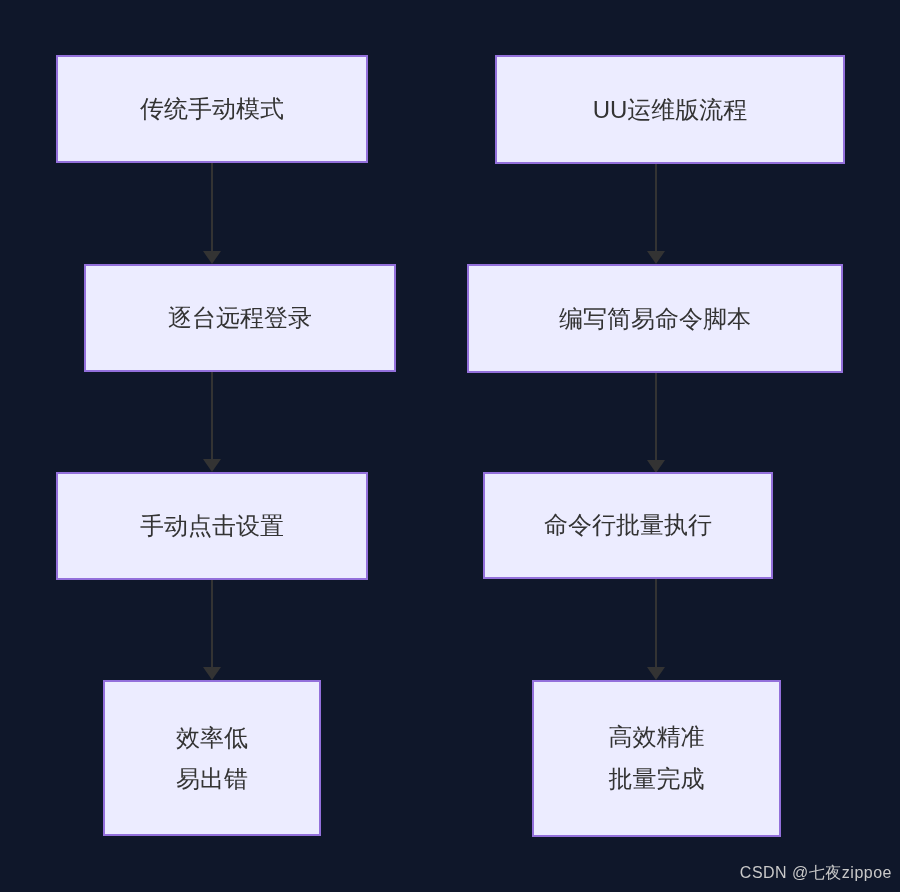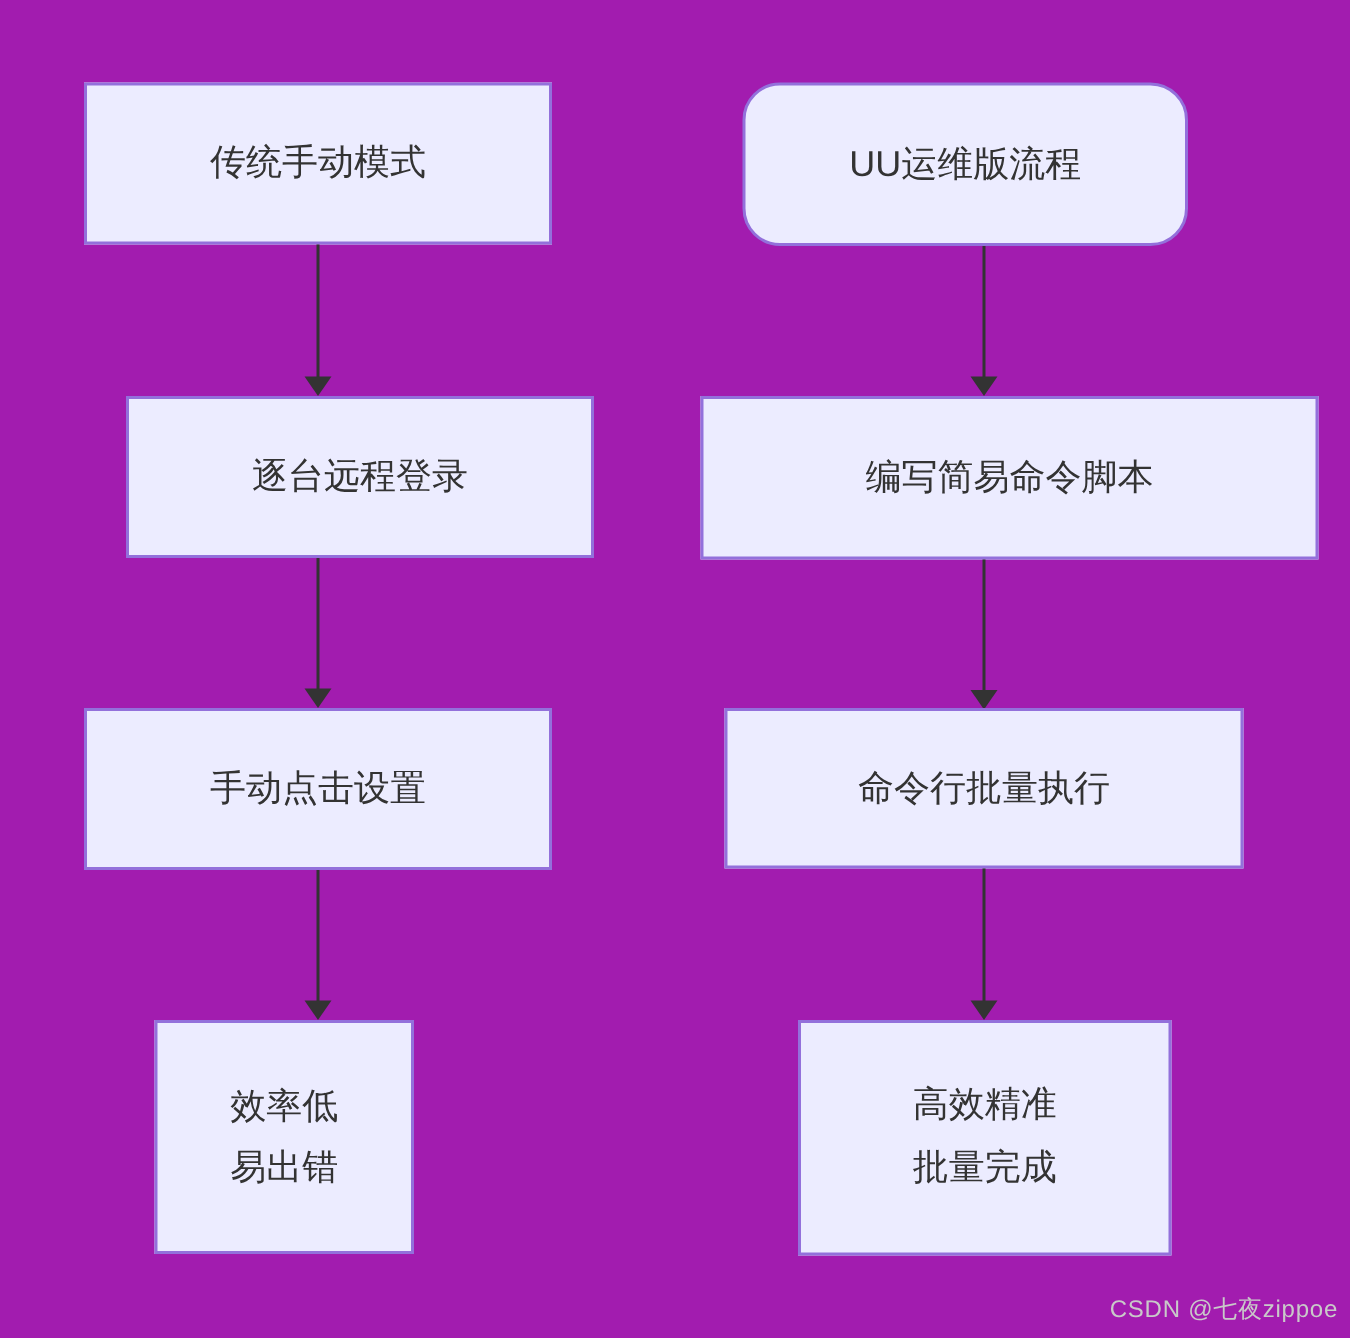--- a/index.html
+++ b/index.html
@@ -5,21 +5,21 @@
   html, body {
     margin: 0;
     padding: 0;
     background: #ffffff;
     font-family: "Liberation Sans", "DejaVu Sans", sans-serif;
   }
   .canvas {
     position: relative;
     width: 900px;
     height: 892px;
-    background: #a21caf;
+    background: #0f172a;
     overflow: hidden;
   }
   .node {
     position: absolute;
     box-sizing: border-box;
     background: var(--node-fill, #ECECFF);
     border: 2px solid var(--node-border, #9370DB);
     display: flex;
     align-items: center;
     justify-content: center;
@@ -88,44 +88,44 @@
 
   <div class="node" style="left:56px; top:472px; width:312px; height:108px;align-items:center;">
     <span class="node-label">手动点击设置</span>
   </div>
 
   <div class="arrow" style="left:203px; top:580px; height:100px;">
     <div class="arrow-line"></div>
     <div class="arrow-head"></div>
   </div>
 
-  <div class="node" style="left:103px; top:680px; width:173px; height:156px;">
+  <div class="node" style="left:103px; top:680px; width:218px; height:156px;">
     <span class="node-label">效率低
 易出错</span>
   </div>
 
-  <div class="node" style="left:495px; top:55px; width:297px; height:109px;border-radius:25px;">
+  <div class="node" style="left:495px; top:55px; width:350px; height:109px;">
     <span class="node-label">UU运维版流程</span>
   </div>
 
   <div class="arrow" style="left:647px; top:164px; height:100px;">
     <div class="arrow-line"></div>
     <div class="arrow-head"></div>
   </div>
 
-  <div class="node" style="left:467px; top:264px; width:412px; height:109px;">
+  <div class="node" style="left:467px; top:264px; width:376px; height:109px;">
     <span class="node-label">编写简易命令脚本</span>
   </div>
 
   <div class="arrow" style="left:647px; top:373px; height:100px;">
     <div class="arrow-line"></div>
     <div class="arrow-head"></div>
   </div>
 
-  <div class="node" style="left:483px; top:472px; width:346px; height:107px;">
+  <div class="node" style="left:483px; top:472px; width:290px; height:107px;font-family:Liberation Serif, serif;">
     <span class="node-label">命令行批量执行</span>
   </div>
 
   <div class="arrow" style="left:647px; top:579px; height:101px;">
     <div class="arrow-line"></div>
     <div class="arrow-head"></div>
   </div>
 
   <div class="node" style="left:532px; top:680px; width:249px; height:157px;font-family:Liberation Serif, serif;">
     <span class="node-label">高效精准

